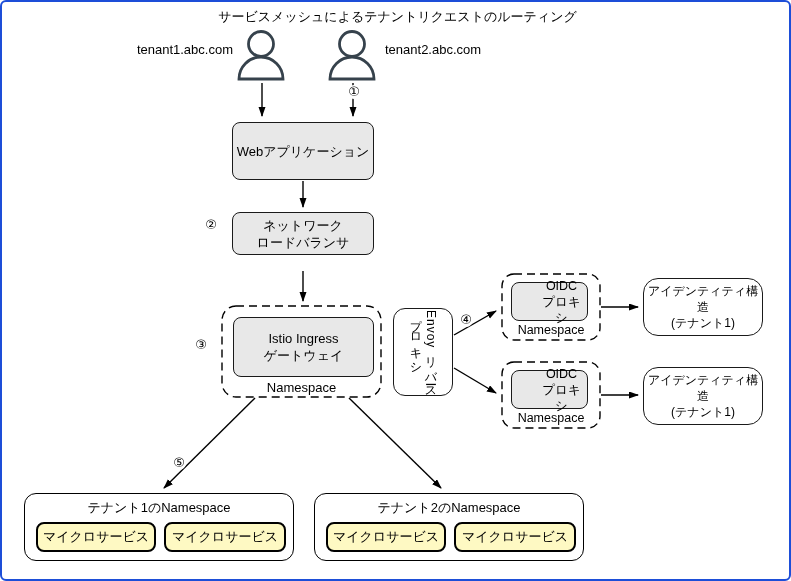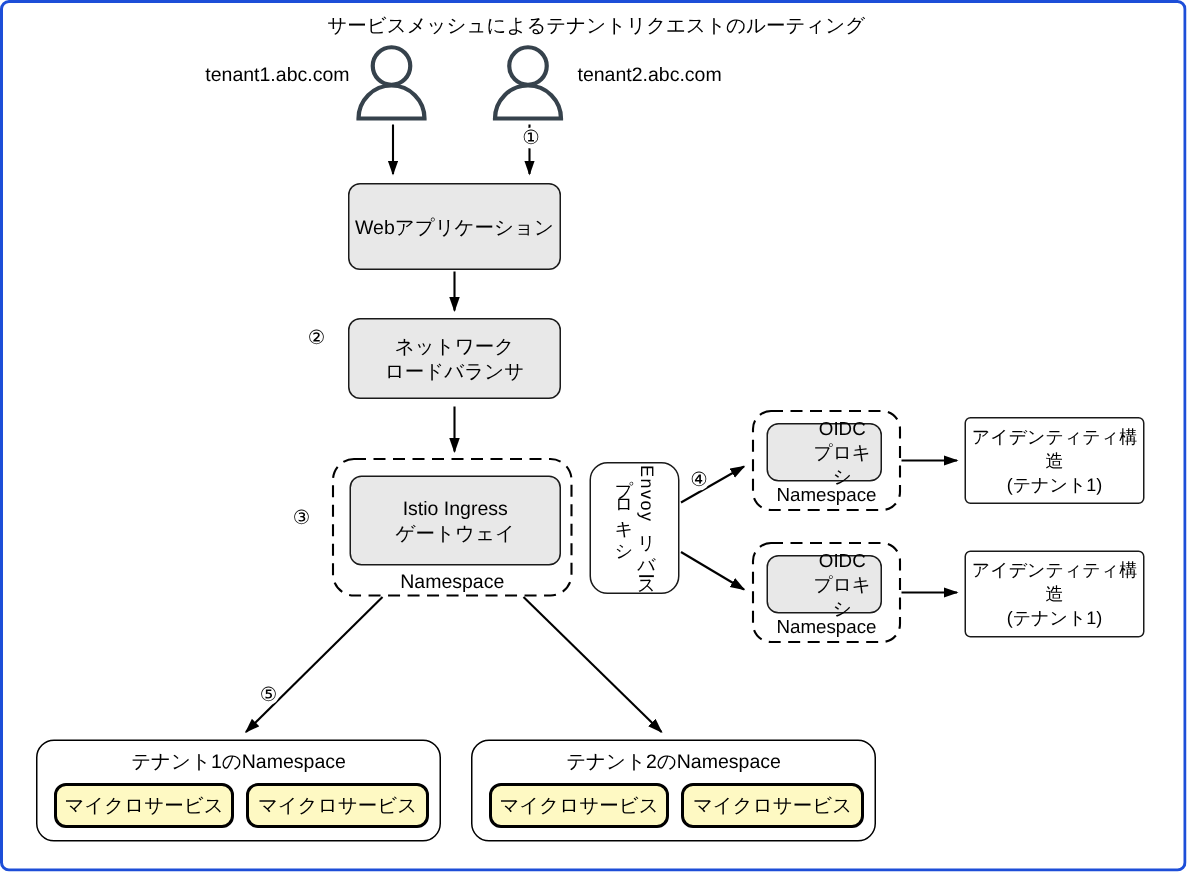--- a/index.html
+++ b/index.html
@@ -18,21 +18,21 @@
   .center-text{display:flex;align-items:center;justify-content:center;text-align:center;}
   .node{
     background:#e8e8e8;
     border:1.5px solid #1a1a1a;
     border-radius:8px;
     font-size:13px;line-height:17px;
   }
   .white-node{
     background:#fff;
     border:1.5px solid #1a1a1a;
-    border-radius:4px;
+    border-radius:15px;
     font-size:12px;line-height:16px;
   }
   .micro{
     background:#fef9c3;
     border:2px solid #000;
     border-radius:8px;
     font-size:13px;
   }
   .tenant-ns{
     background:#fff;
@@ -81,21 +81,21 @@
   </svg>
   <svg class="abs" style="left:325px;top:27px;" width="51" height="52" viewBox="0 0 51 52">
     <path d="M3,50 A22,22 0 0 1 47,50 Z" fill="#fff" stroke="#36424c" stroke-width="2.8"></path>
     <circle cx="25" cy="15" r="12.5" fill="#fff" stroke="#36424c" stroke-width="2.8"></circle>
   </svg>
 
   <div class="abs node center-text" style="left:230px;top:120px;width:142px;height:58px;">
     <span>Webアプリケーション</span>
   </div>
 
-  <div class="abs node center-text" style="left:230px;top:210px;width:142px;height:54px;">
+  <div class="abs node center-text" style="left:230px;top:210px;width:142px;height:43px;">
     <span>
       <span style="display:block">ネットワーク</span>
       <span style="display:block">ロードバランサ</span>
     </span>
   </div>
 
   <div class="abs node center-text" style="left:231px;top:315px;width:141px;height:60px;">
     <span>
       <span style="display:block">Istio Ingress</span>
       <span style="display:block">ゲートウェイ</span>

